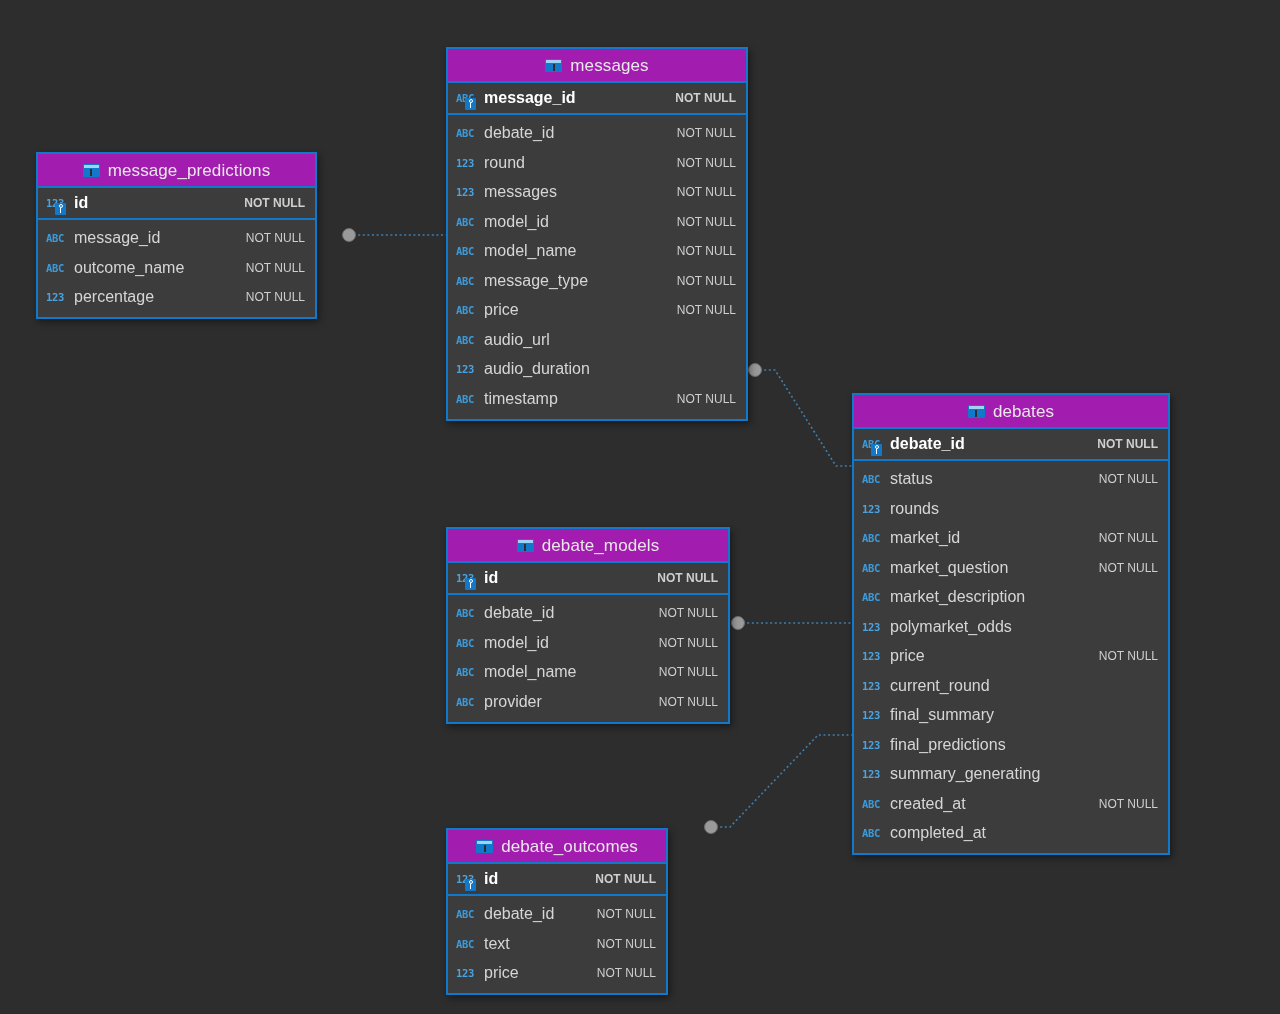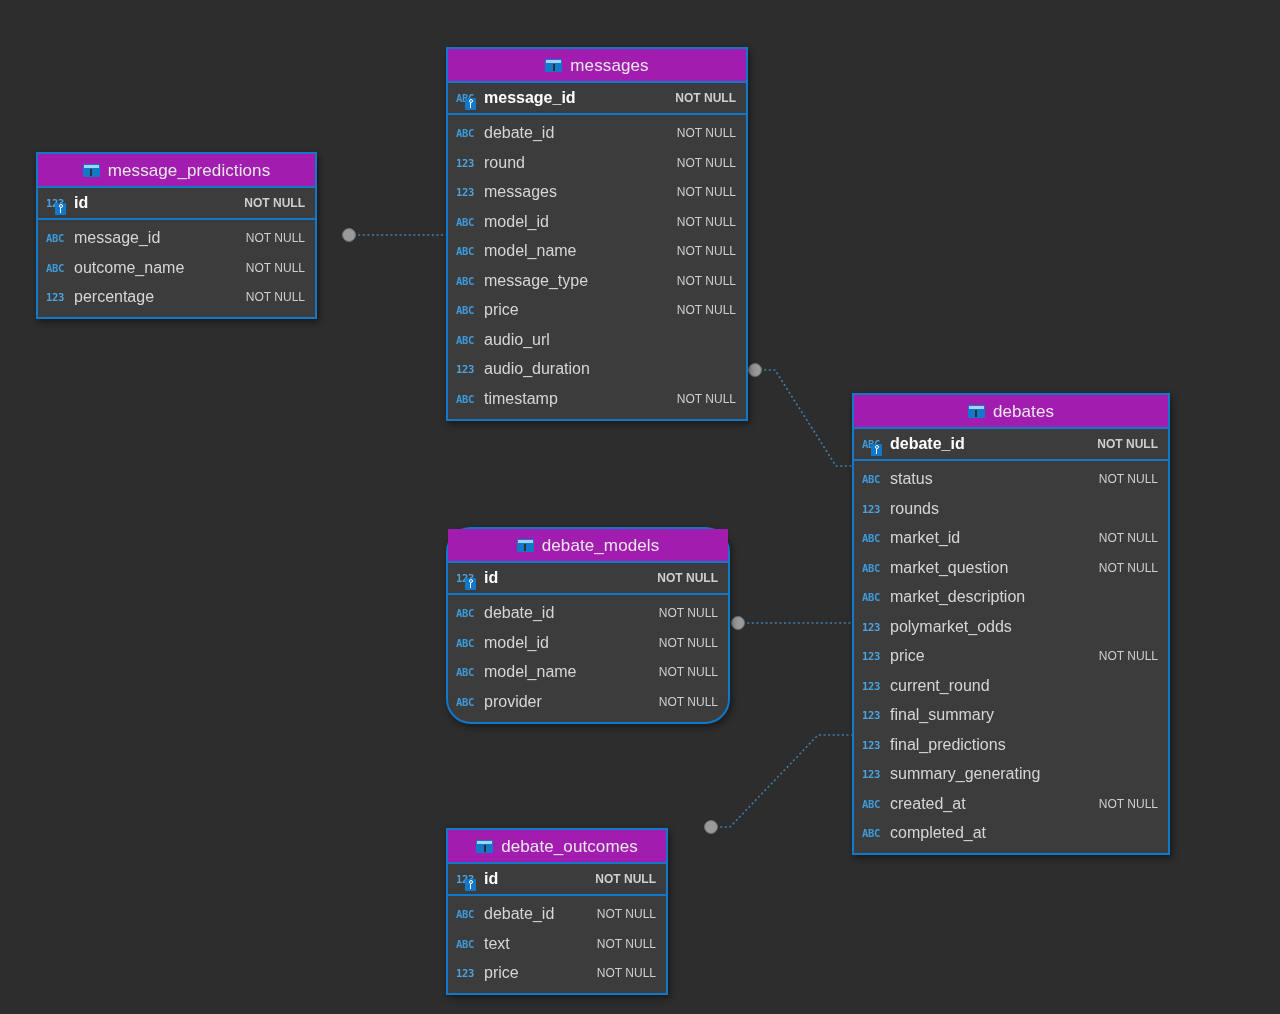--- a/index.html
+++ b/index.html
@@ -380,21 +380,21 @@
           <span class="col-flag">NOT NULL</span>
         </div>
         <div class="col">
           <span class="type-icon">
             <span class="glyph">ABC</span>
           </span>
           <span class="col-name">completed_at</span>
         </div>
       </div>
     </div>
-    <div class="entity" style="left: 446px; top: 527px; width: 284px; border-radius: 25px;">
+    <div class="entity" style="left: 446px; top: 527px; width: 284px;">
       <div class="entity-header">
         <span class="tbl-icon"></span>
         <span class="entity-title">debate_models</span>
       </div>
       <div class="pk-section">
         <div class="col pk">
           <span class="type-icon num">
             <span class="glyph">123</span>
             <span class="key-badge"></span>
           </span>

